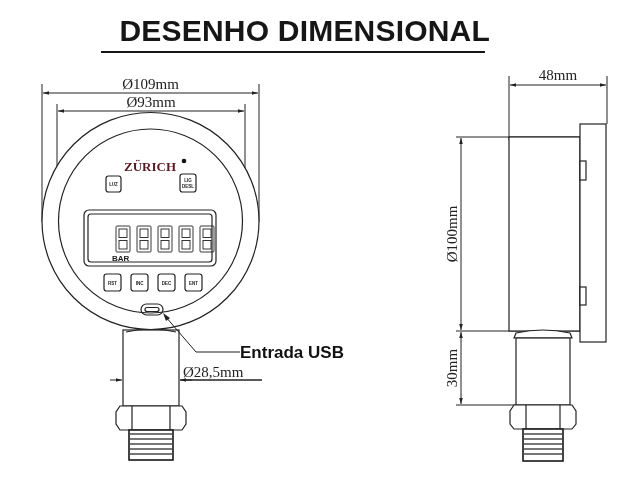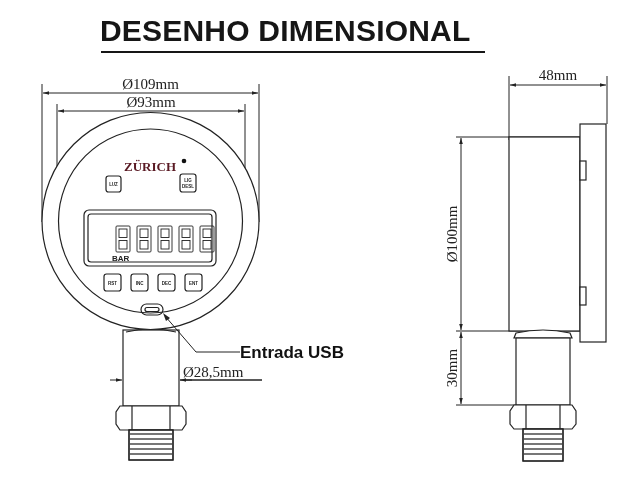--- a/index.html
+++ b/index.html
@@ -1,18 +1,18 @@
 <!DOCTYPE html>
 <html><head>
   <meta charset="utf-8">
   <style>
     html, body { margin: 0; padding: 0; background: #ffffff; }
     body { width: 640px; height: 480px; position: relative; overflow: hidden; font-family: "Liberation Serif", serif; }
     .title {
-      position: absolute; left: 100px; top: 14px; width: 390px; text-align: left;
+      position: absolute; left: 100px; top: 14px; width: 390px; text-align: right;
       font-family: "Liberation Sans", sans-serif; font-weight: bold; font-size: 30px;
       color: #161616; letter-spacing: 0.2px;
     }
     .title-underline { position: absolute; left: 101px; top: 51px; width: 384px; height: 2px; background: #161616; }
     svg { position: absolute; left: 0; top: 0; }
     .dim-text { font-family: "Liberation Serif", serif; font-size: 15px; fill: #222; }
     .callout { font-family: "Liberation Sans", sans-serif; font-size: 17px; font-weight: bold; fill: #111; }
     .brand { font-family: "Liberation Serif", serif; font-weight: bold; font-size: 13px; fill: #5a1a24; }
     .btn-label { font-family: "Liberation Sans", sans-serif; font-weight: bold; font-size: 4.5px; fill: #222; }
     .unit-label { font-family: "Liberation Sans", sans-serif; font-weight: bold; font-size: 8px; fill: #222; }

